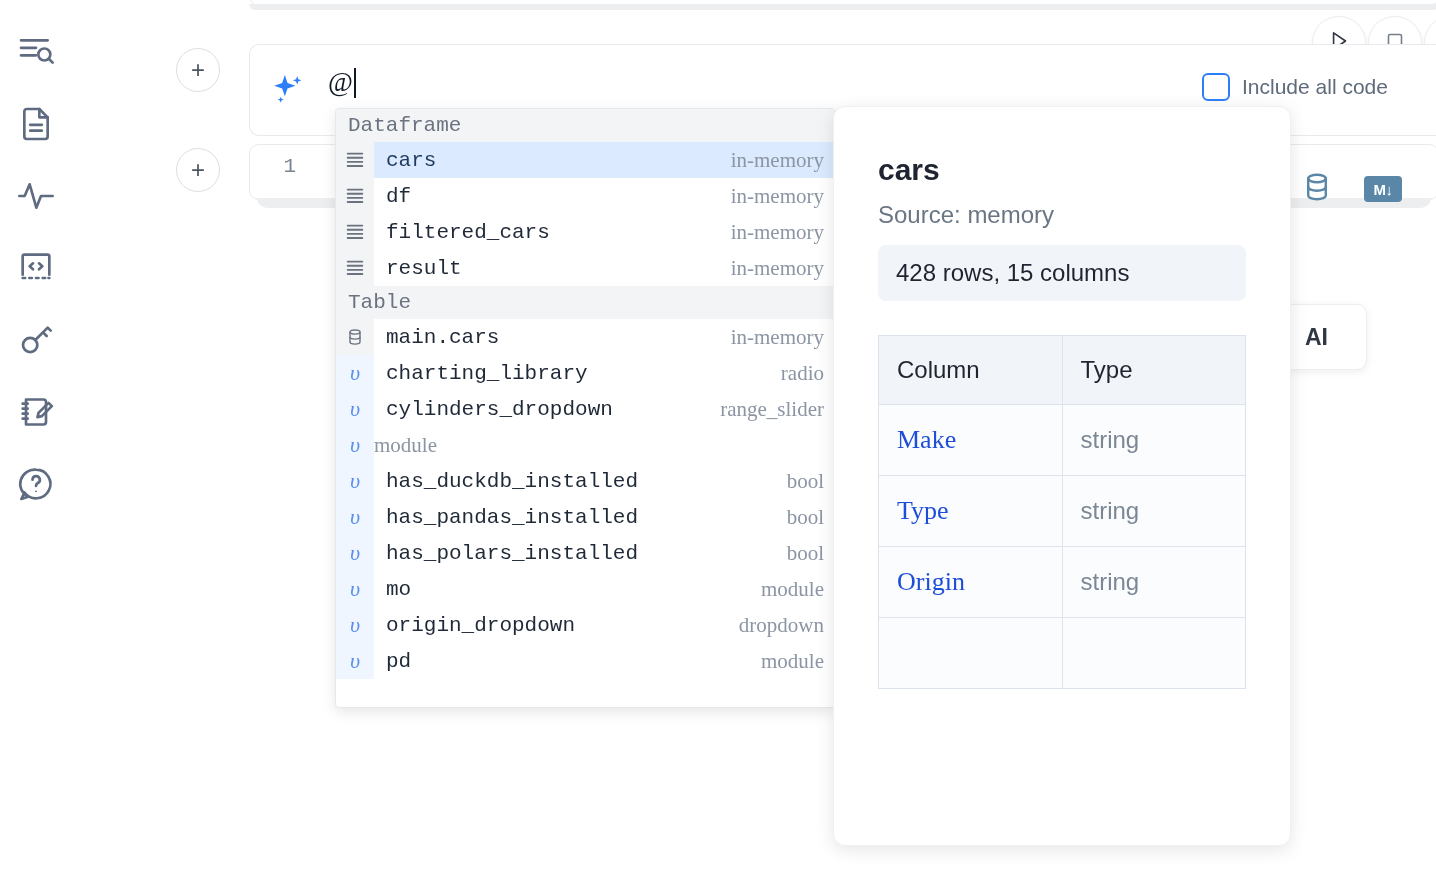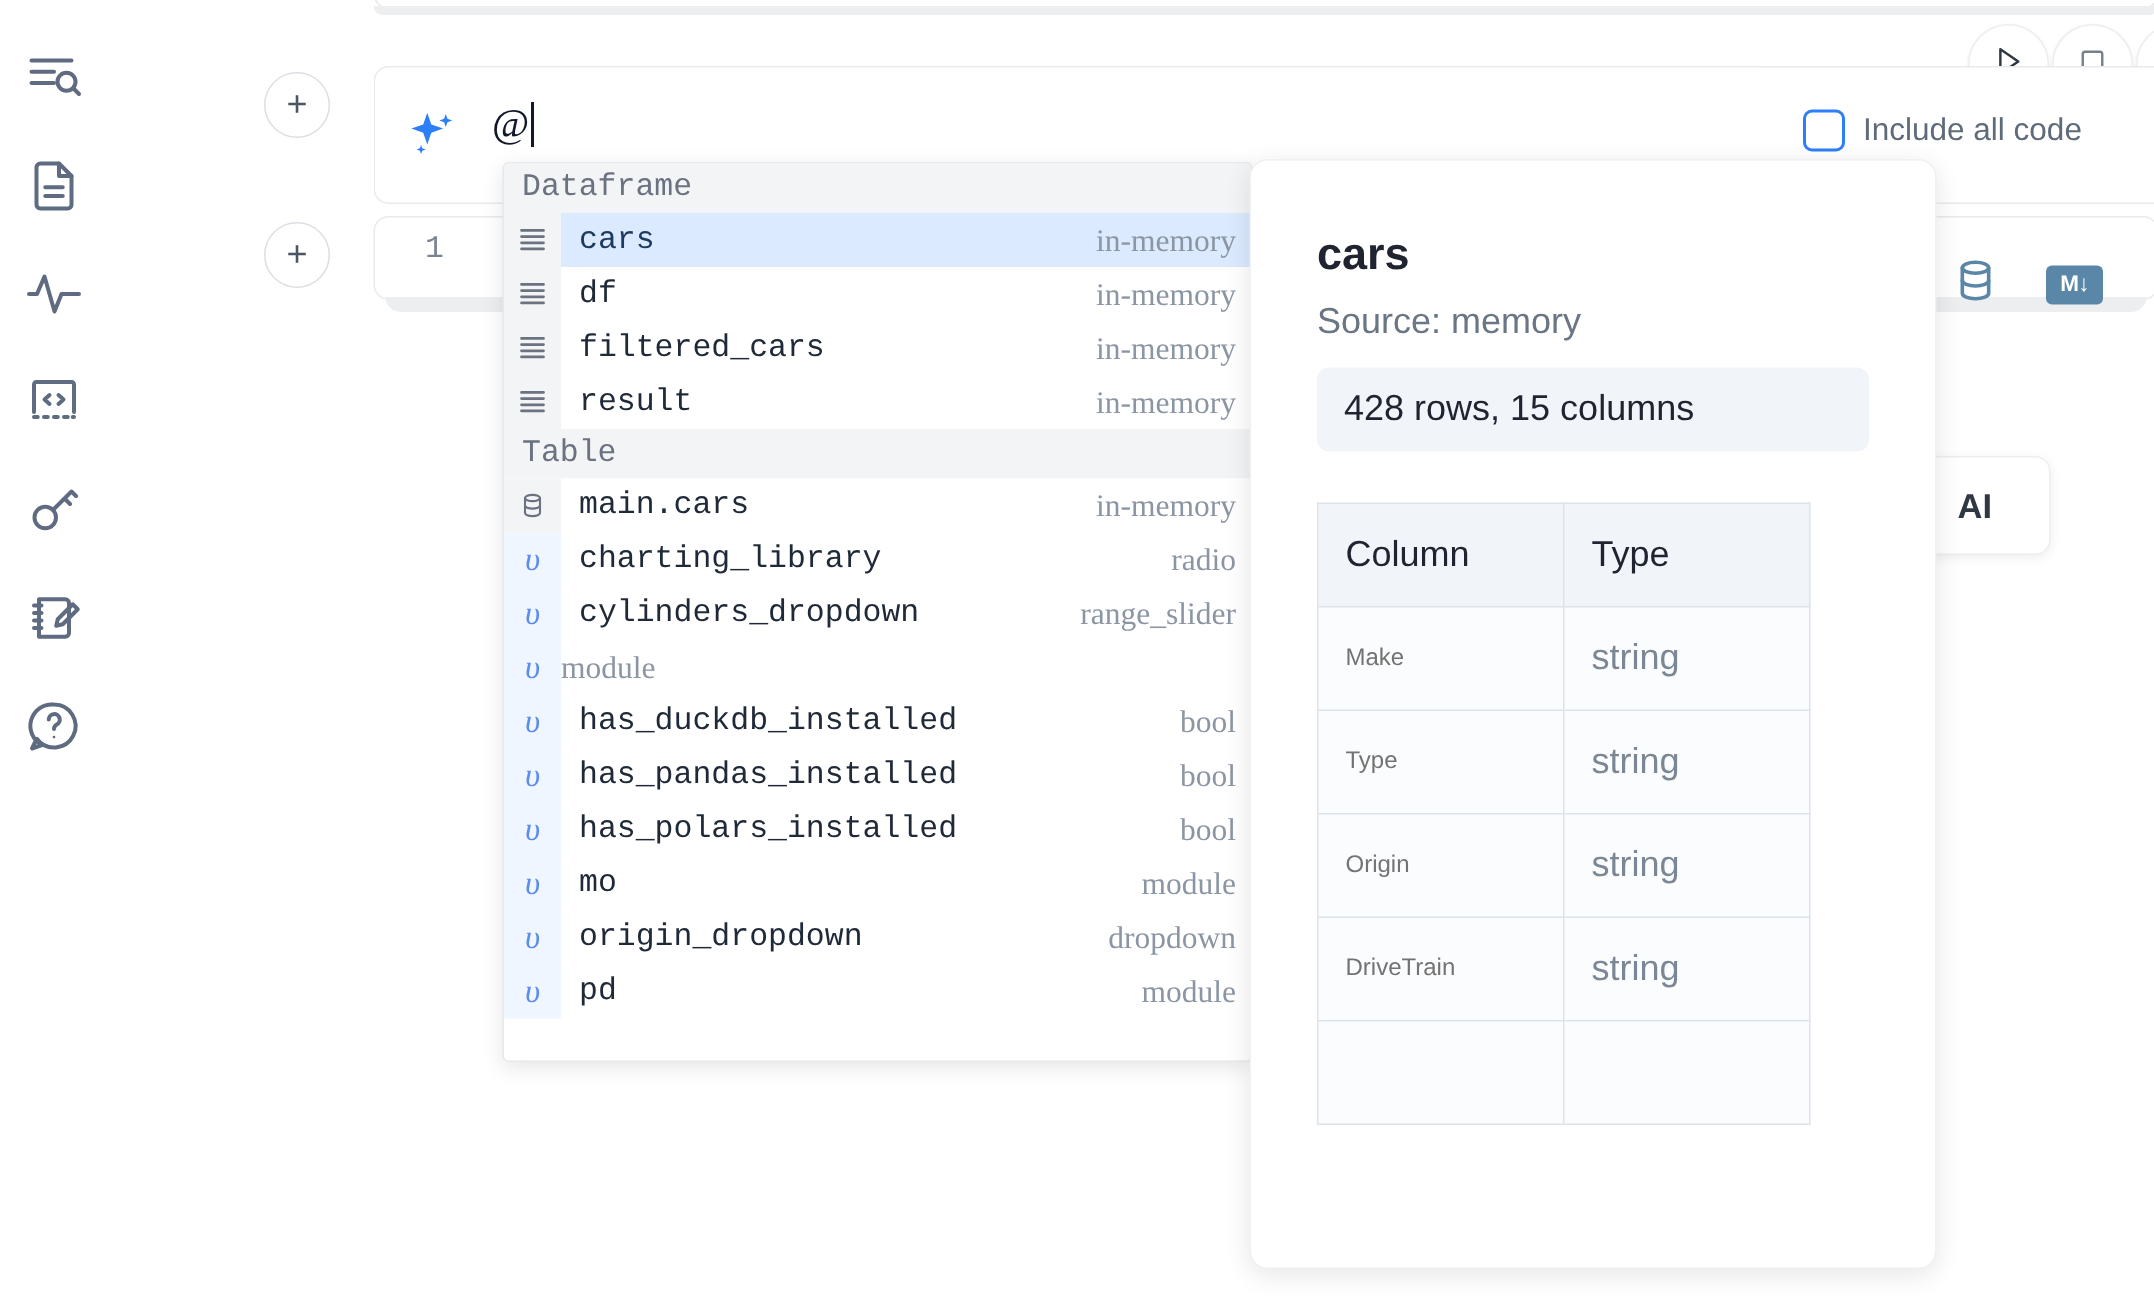--- a/index.html
+++ b/index.html
@@ -156,30 +156,30 @@
     box-shadow: 0 4px 18px rgba(0,0,0,.10);
     overflow:hidden; z-index: 50; padding: 46px 44px 0 44px;
   }
   .info-title { font-size:30px; font-weight:700; color:#1f2430; }
   .info-source { margin-top:14px; font-size:24px; color:#6b7684; }
   .info-shape {
     margin-top: 16px; background:#f1f4f8; border-radius:8px;
     padding: 14px 18px; font-size:24px; color:#1f2430;
   }
   .info-table {
-    margin-top: 34px; width: 329px; border-collapse: collapse;
+    margin-top: 34px; width: 368px; border-collapse: collapse;
     border: 1px solid #dde3ea; table-layout: fixed;
   }
   .info-table th, .info-table td {
     border: 1px solid #dde3ea; text-align:left; padding: 20px 18px;
     font-size: 24px;
   }
   .info-table th { background:#f1f4f8; font-weight:400; color:#1f2430; }
   .info-table td.col-name {
-    font-family:Liberation Sans, sans-serif; font-size:16px; color:#737373;
+    font-family:Liberation Serif, serif; font-size:26px; color:#1d4ed8;
     background:#fbfcfd;
   }
   .info-table td.col-type { color:#7c8795; background:#fbfcfd; }
 </style>
 </head>
 <body>
 
 <div id="root">
 
   <div class="sidebar">
@@ -436,24 +436,20 @@
           </tr>
           <tr>
             <td class="col-name">Type</td>
             <td class="col-type">string</td>
           </tr>
           <tr>
             <td class="col-name">Origin</td>
             <td class="col-type">string</td>
           </tr>
           <tr>
-            <td class="col-name">DriveTrain</td>
-            <td class="col-type">string</td>
-          </tr>
-          <tr>
             <td class="col-name">&nbsp;</td>
             <td class="col-type">&nbsp;</td>
           </tr>
         </tbody>
     </table>
   </div>
 
 </div>
 
 </body></html>

